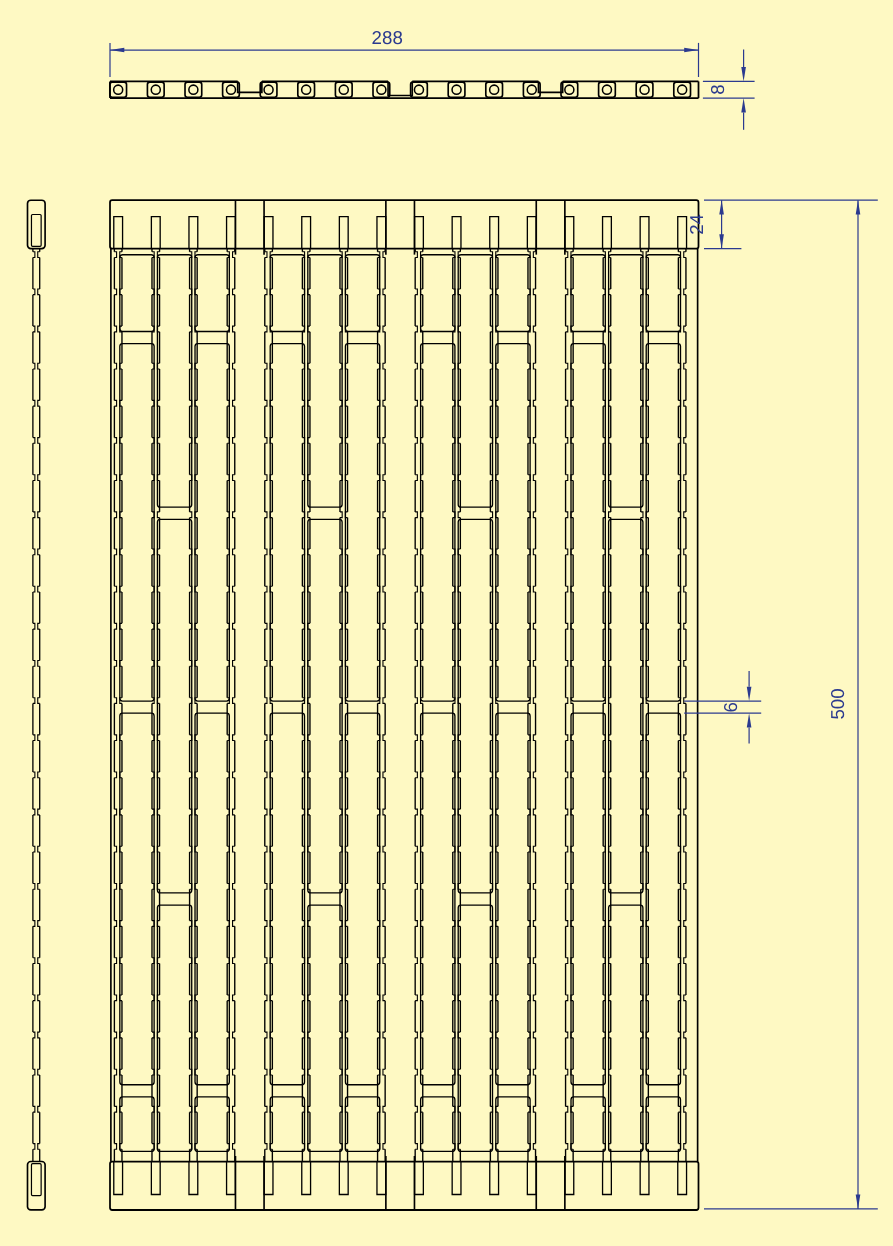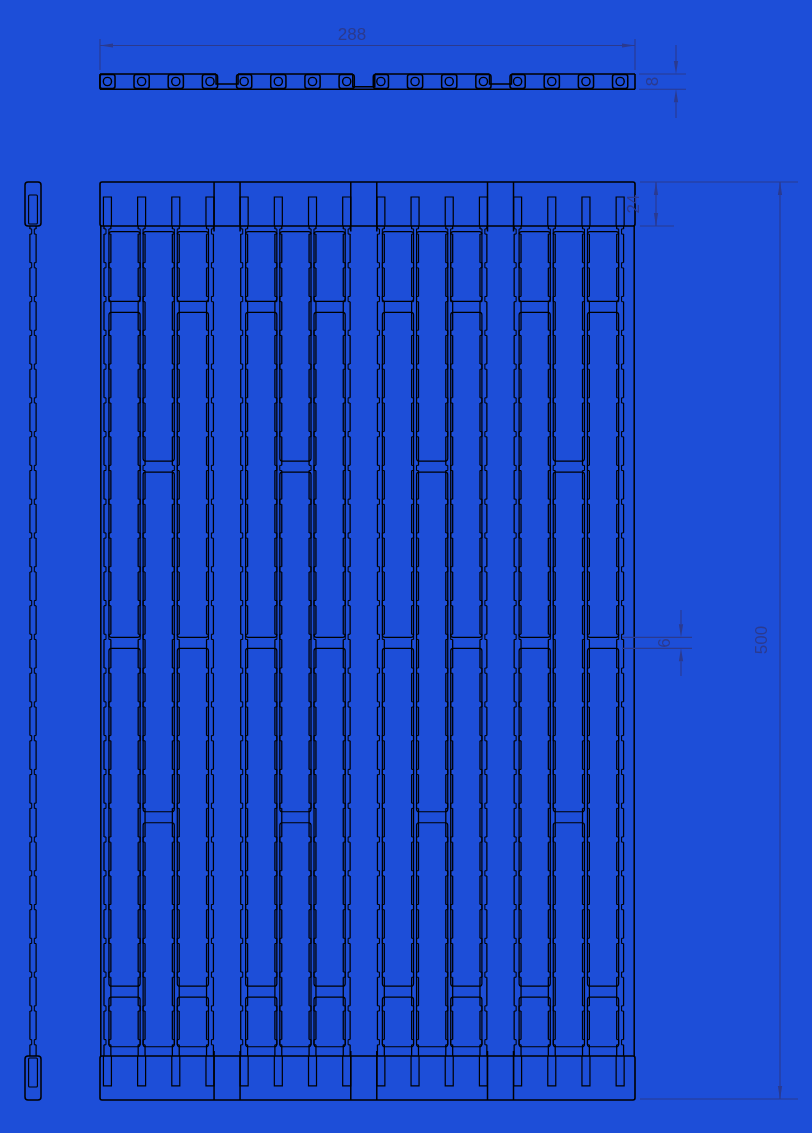--- a/index.html
+++ b/index.html
@@ -1,16 +1,16 @@
 <!DOCTYPE html>
 <html><head>
 <meta charset="utf-8">
 <style>
   html,body{margin:0;padding:0;background:#ffffff;}
-  .sheet{position:relative;width:812px;height:1133px;background:#1d4ed8;overflow:hidden;}
+  .sheet{position:relative;width:812px;height:1133px;background:#fef9c3;overflow:hidden;}
   svg{display:block;}
   .dim-text{font-family:"Liberation Sans", sans-serif;font-size:17px;}
 </style>
 </head>
 <body>
 
 <div class="sheet">
   <svg id="cad-svg" width="812" height="1133" viewBox="0 0 812 1133">
     <g id="g-top-view">
         <line x1="100" y1="89.2" x2="635" y2="89.2" stroke="#000000" stroke-width="1.6"></line>

